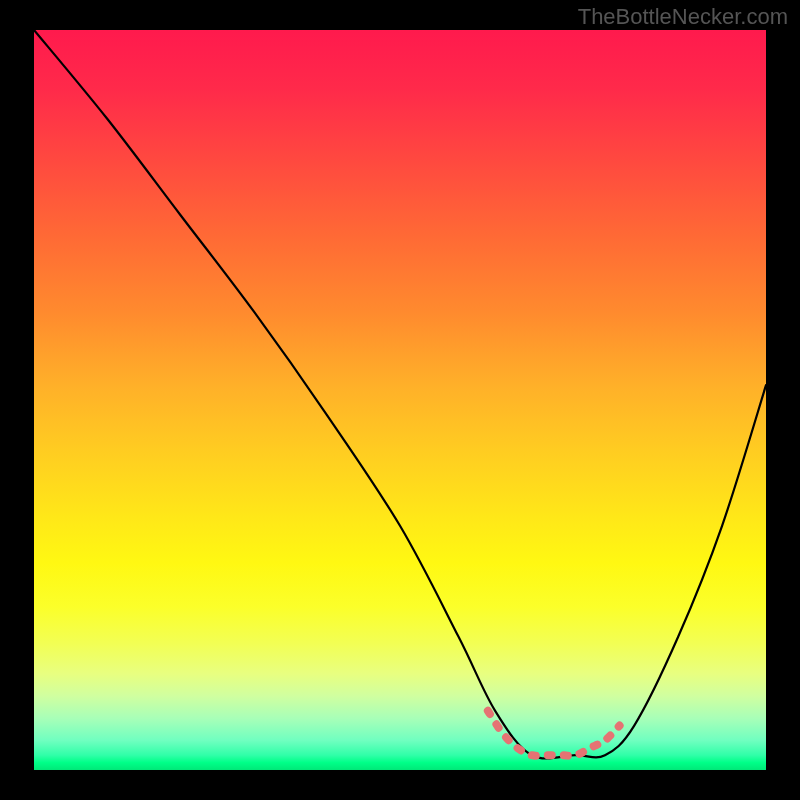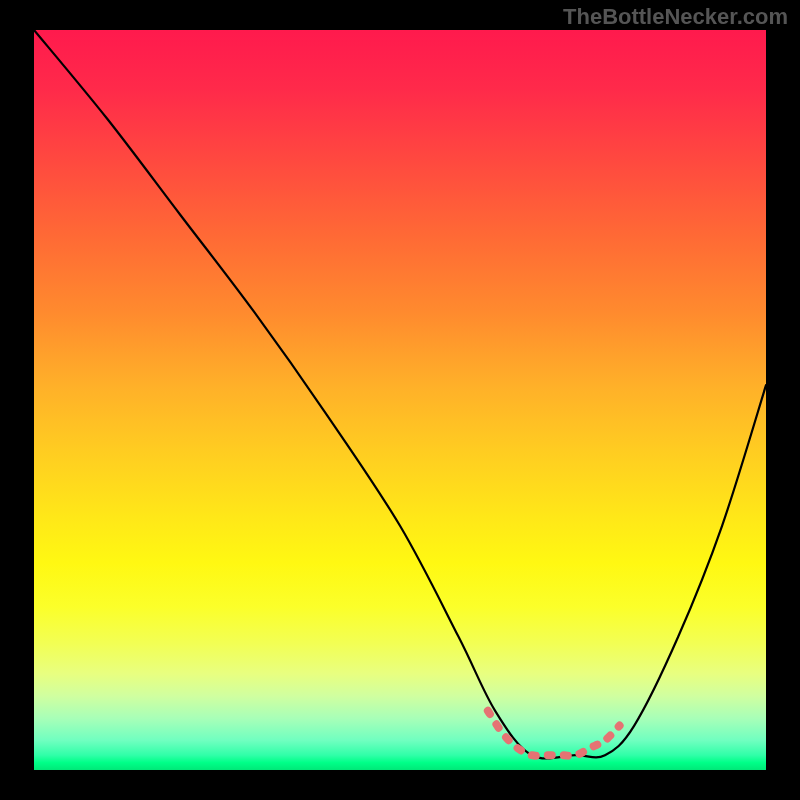--- a/index.html
+++ b/index.html
@@ -16,21 +16,21 @@
     width: 800px;
     height: 800px;
     background: #000;
   }
   .watermark {
     position: absolute;
     top: 4px;
     right: 12px;
     color: #555;
     font-size: 22px;
-    font-weight: 700;
+    font-weight: 400;
     z-index: 10;
   }
   .plot-area {
     position: absolute;
     left: 34px;
     top: 30px;
     width: 732px;
     height: 740px;
     background: linear-gradient(to bottom,
       #ff1a4d 0%,

